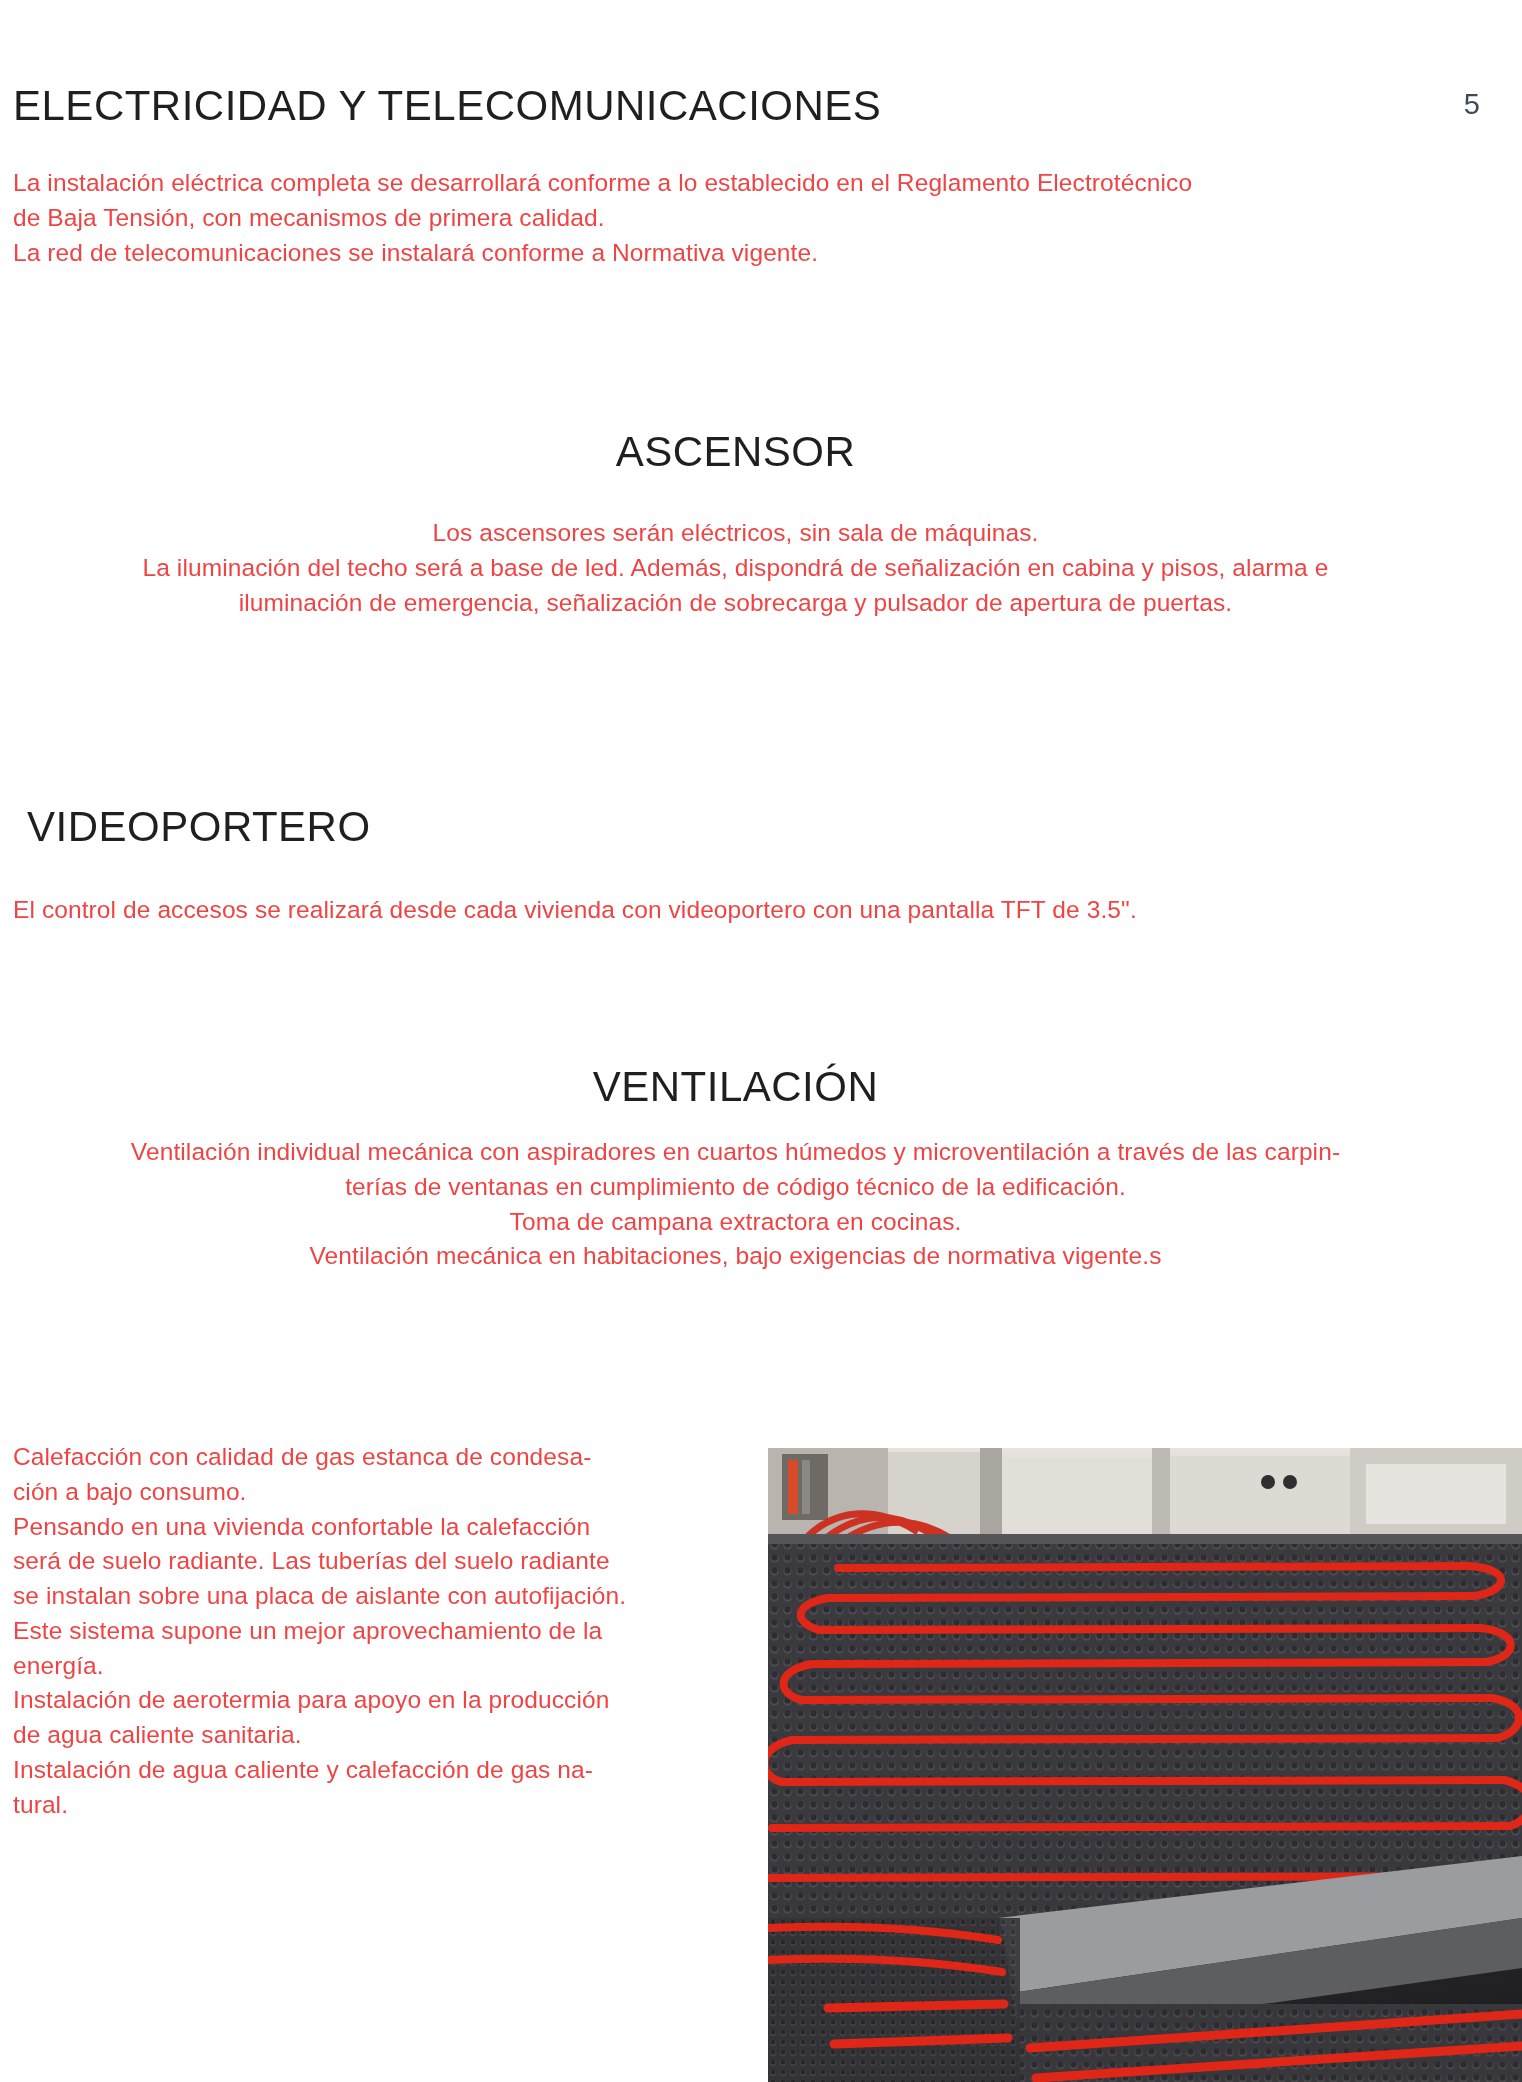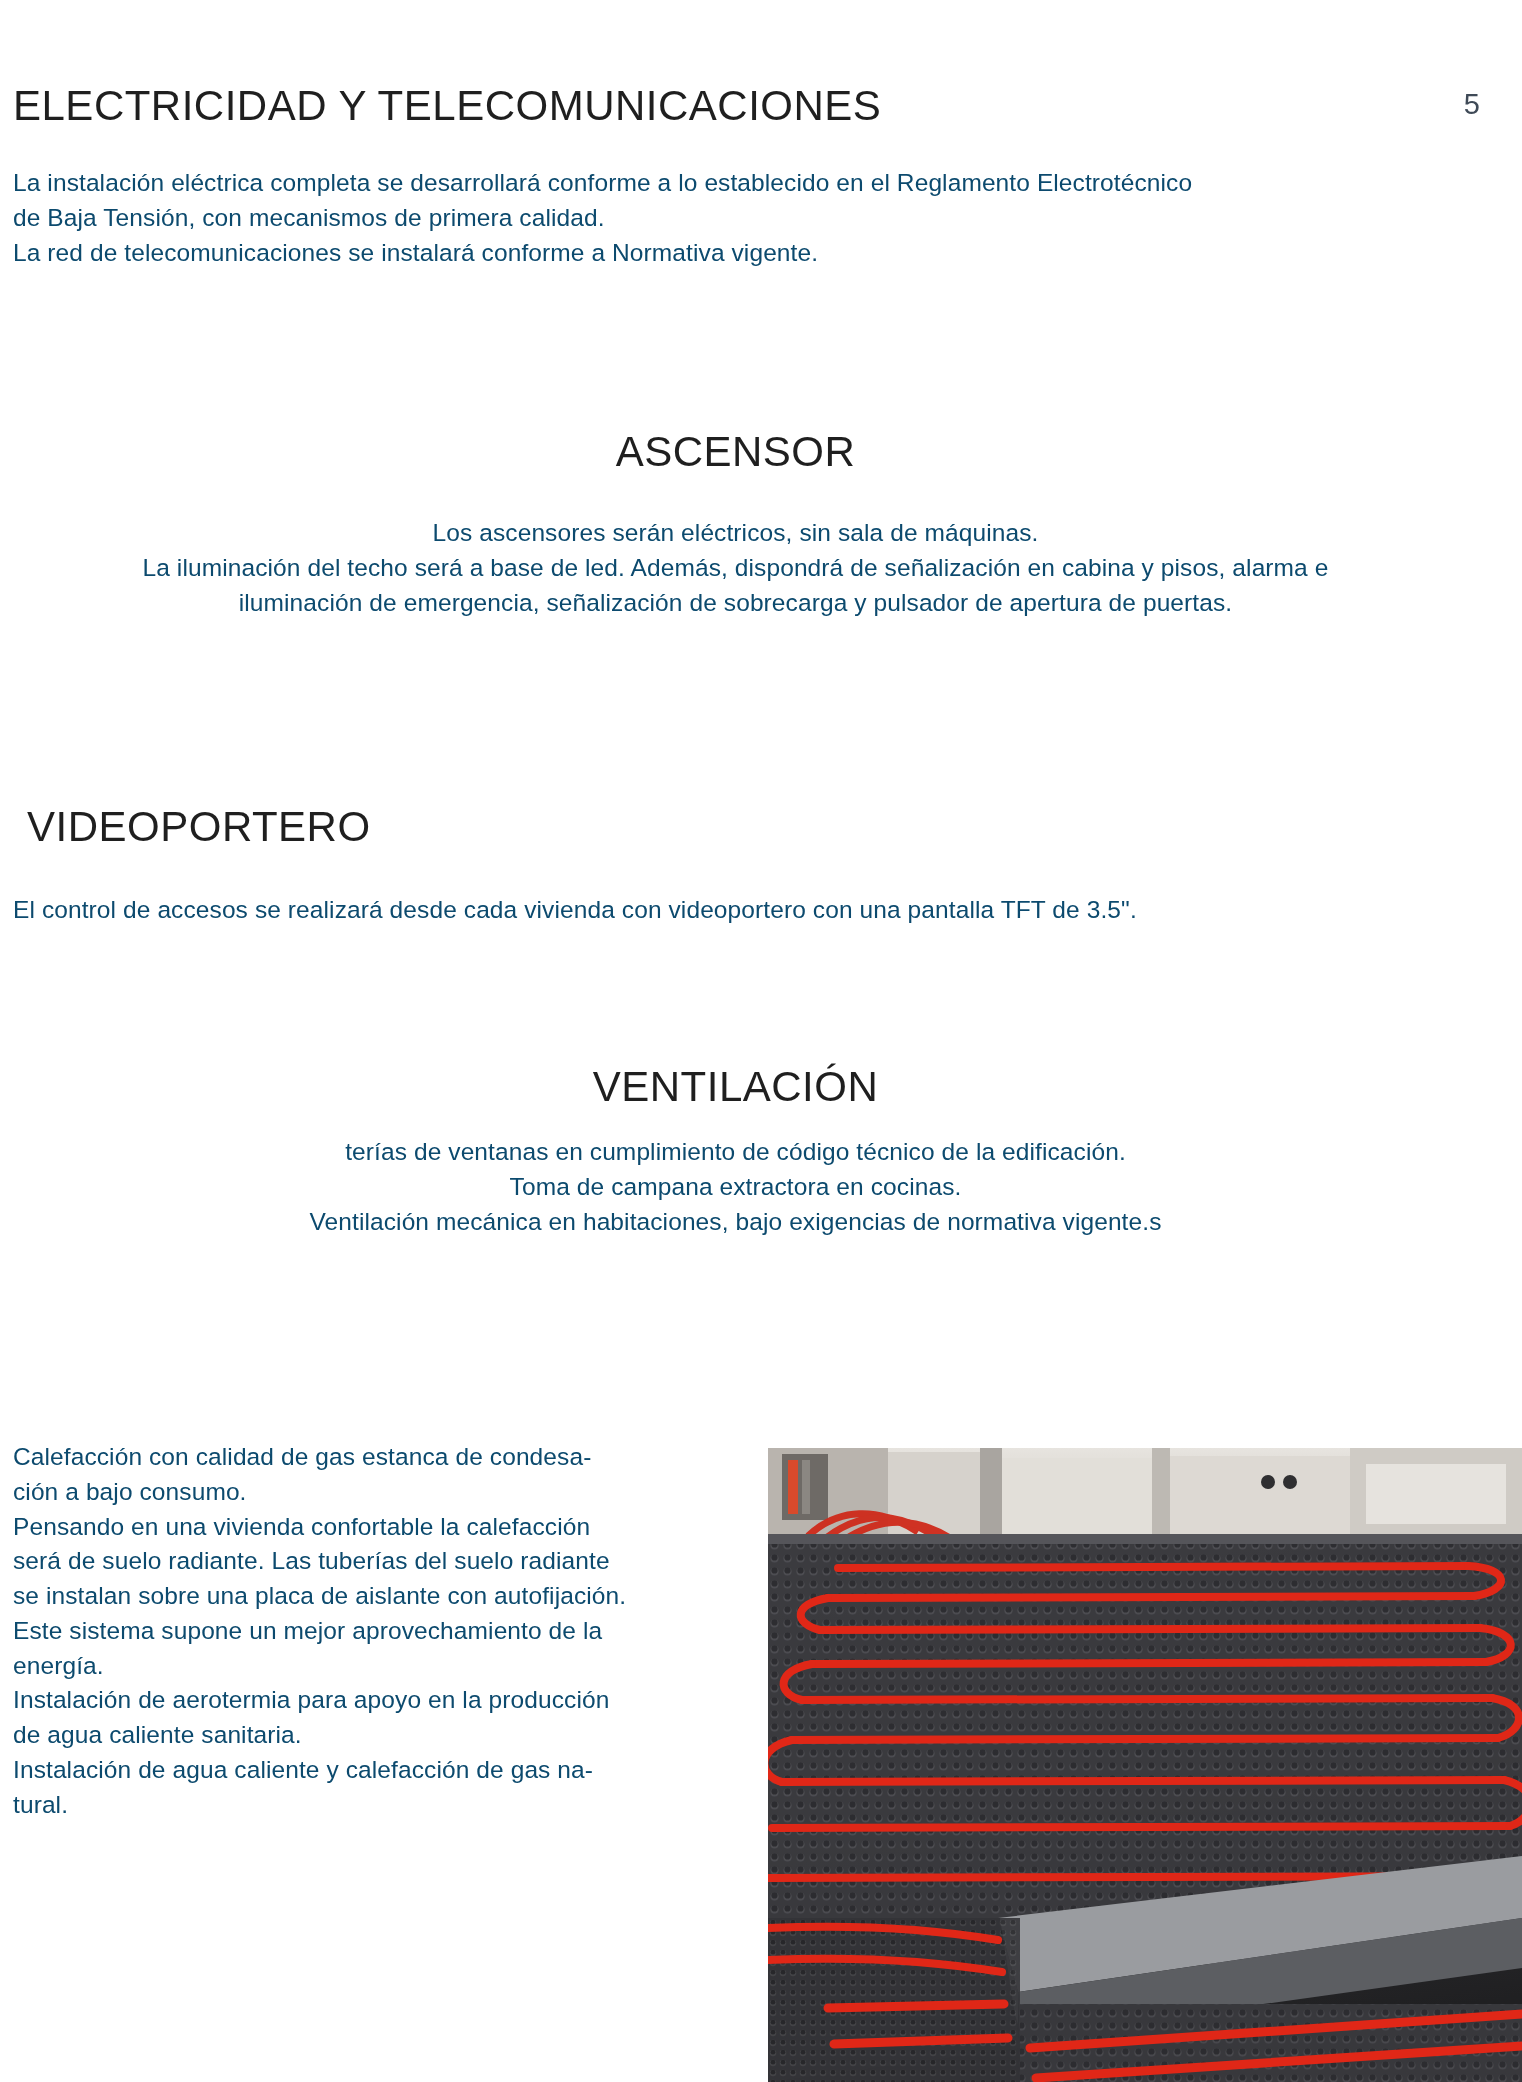--- a/index.html
+++ b/index.html
@@ -29,21 +29,21 @@
     font-size: 42px;
     line-height: 1.05;
     letter-spacing: 0.5px;
     margin: 0;
     color: #1f1f1f;
   }
   .body-text {
     font-size: 24.5px;
     line-height: 1.42;
     letter-spacing: 0.1px;
-    color: #0c4a6e;
+    color: #ef4444;
     margin: 0;
     font-weight: 300;
   }
   .align-right { text-align: center; }
   .align-left { text-align: left; }
 
   .page-number {
     position: absolute;
     right: 42px;
     top: 88px;
@@ -113,20 +113,21 @@
   <div class="block" id="block-videoportero">
     <h1 class="section-title">VIDEOPORTERO</h1>
     <div class="lines">
       <div class="body-text align-left">El control de accesos se realizará desde cada vivienda con videoportero con una pantalla TFT de 3.5".</div>
     </div>
   </div>
 
   <div class="block" id="block-ventilacion">
     <h1 class="section-title align-right">VENTILACIÓN</h1>
     <div class="lines">
+      <div class="body-text align-right">Ventilación individual mecánica con aspiradores en cuartos húmedos y microventilación a través de las carpin-</div>
       <div class="body-text align-right">terías de ventanas en cumplimiento de código técnico de la edificación.</div>
       <div class="body-text align-right">Toma de campana extractora en cocinas.</div>
       <div class="body-text align-right">Ventilación mecánica en habitaciones, bajo exigencias de normativa vigente.s</div>
     </div>
   </div>
 
   <div class="block" id="block-calefaccion">
     <div class="lines">
       <div class="body-text">Calefacción con calidad de gas estanca de condesa-</div>
       <div class="body-text">ción a bajo consumo.</div>

